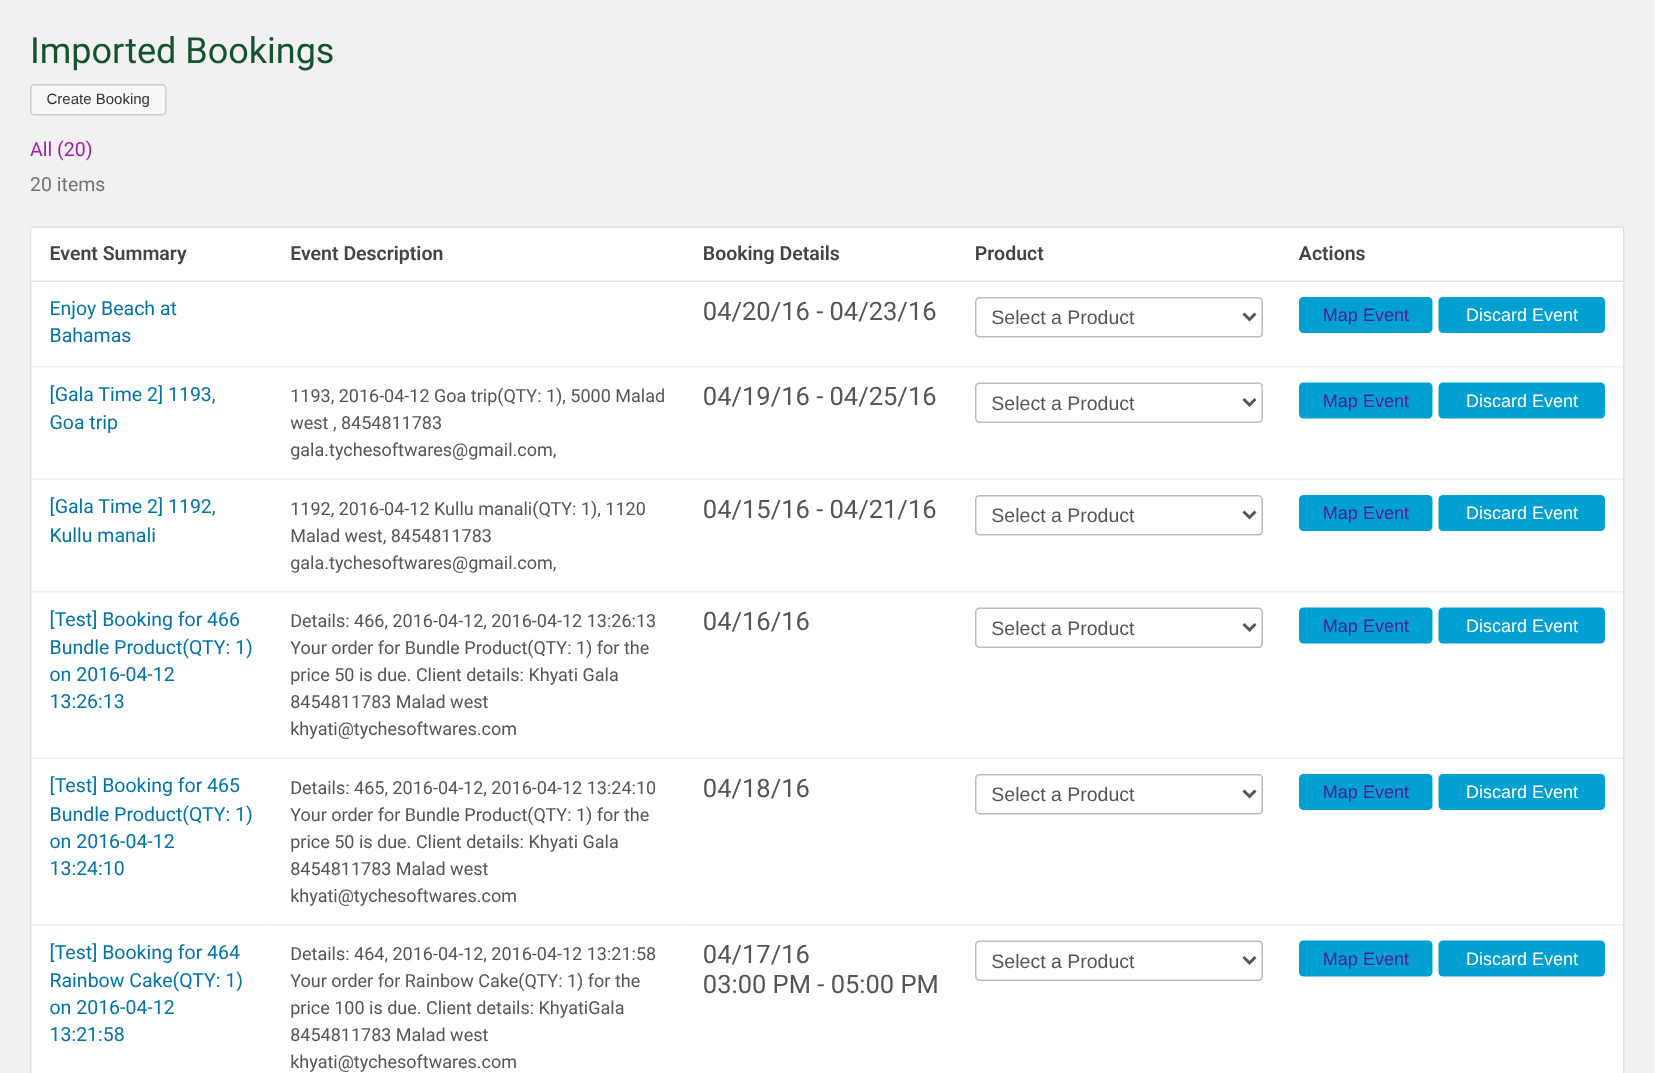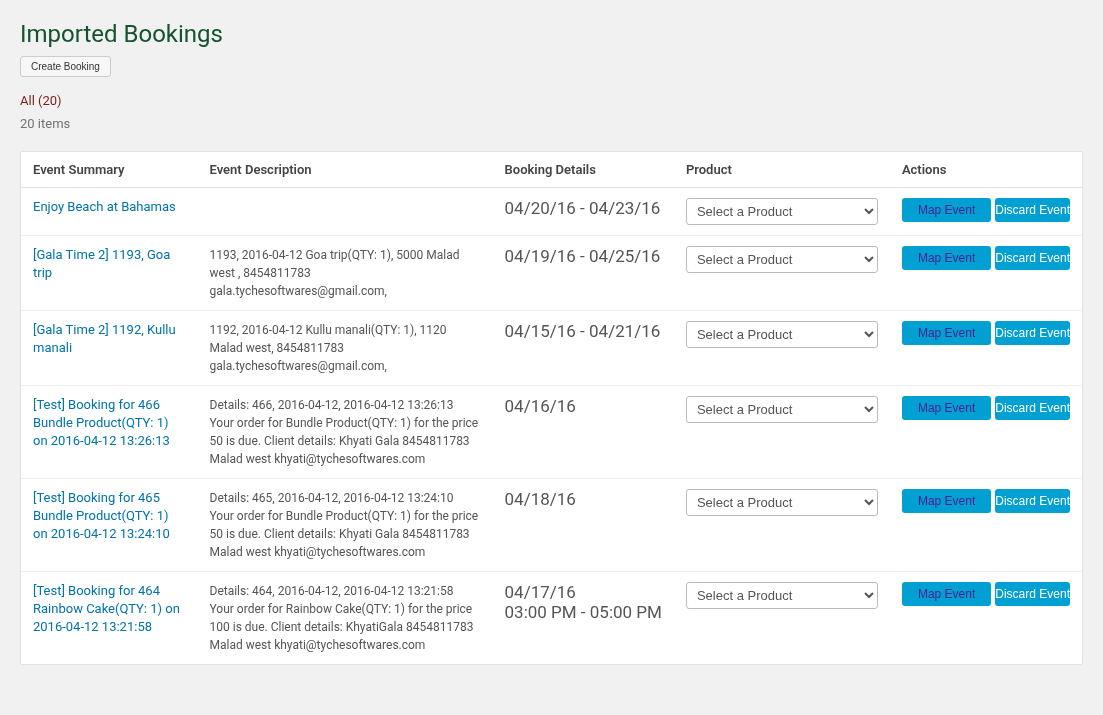--- a/index.html
+++ b/index.html
@@ -21,21 +21,21 @@
       background: #f7f7f7;
       padding: 4px 10px;
       font-size: 10px;
       cursor: pointer;
       border-radius: 3px;
       color: #333;
       margin-bottom: 16px;
       display: inline-block;
     }
     .all-link {
-      color: #7f1d1d;
+      color: #a21caf;
       text-decoration: none;
       font-size: 13px;
       margin-bottom: 8px;
       display: inline-block;
       text-align: right;
     }
     .items-count {
       text-align: left;
       font-size: 13px;
       color: #737373;
@@ -109,21 +109,21 @@
       padding: 5px 16px;
       font-size: 12px;
       border-radius: 3px;
       cursor: pointer;
       margin-right: 4px;
     }
     .btn-discard {
       background: #00a0d2;
       color: #fff;
       border: none;
-      padding: 5px 0;
+      padding: 5px 18px;
       font-size: 12px;
       border-radius: 3px;
       cursor: pointer;
     }
     .col-event { width: 20%; }
     .col-desc  { width: 32%; }
     .col-booking { width: 14%; }
     .col-product { width: 18%; }
     .col-actions { width: 16%; }
   </style>

